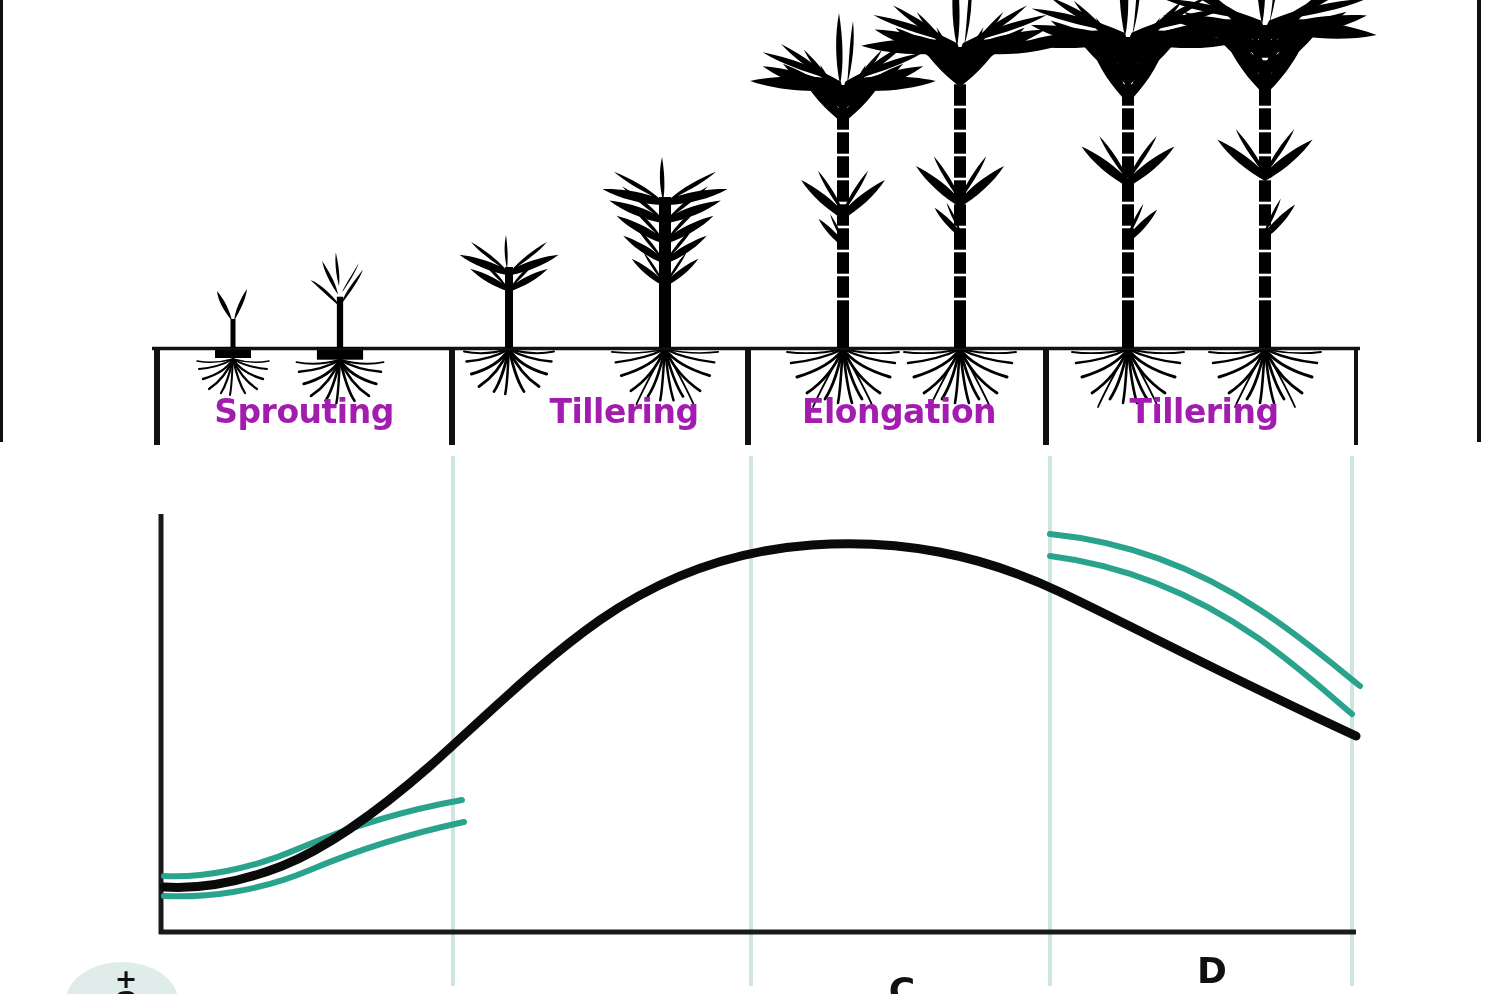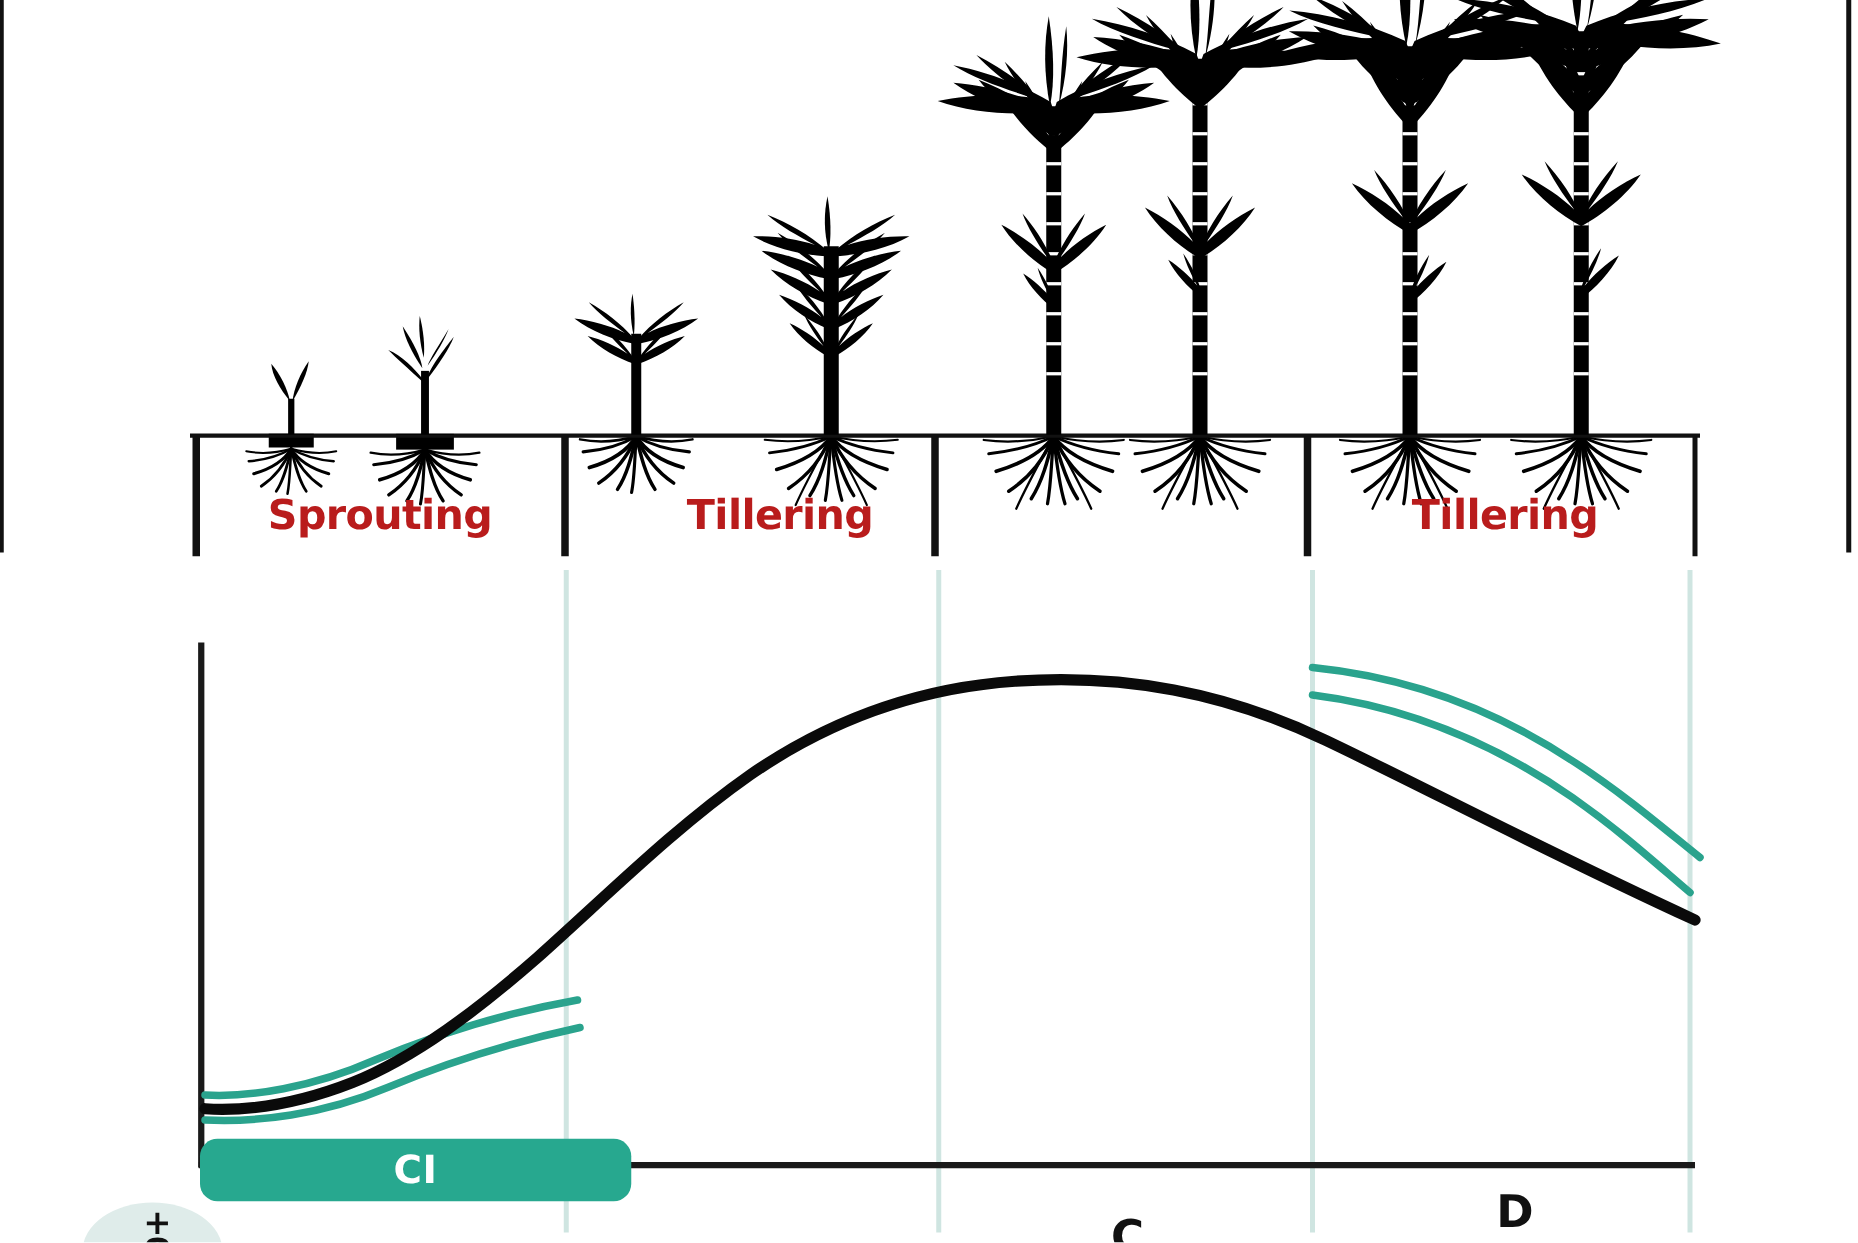--- a/index.html
+++ b/index.html
@@ -10,21 +10,21 @@
   #edge-left{left:0px;top:0px;width:3px;height:442px;}
   #edge-right{left:1477px;top:0px;width:4px;height:442px;}
 
   #top-panel{position:absolute;left:0;top:0;width:1486px;height:446px;}
   #chart-panel{position:absolute;left:0;top:446px;width:1486px;height:548px;}
 
   .svg-abs{position:absolute;left:0;top:0;}
 
   .stage-label{
     position:absolute;
-    color:#b91c1c;
+    color:#a21caf;
     font-family:"DejaVu Sans","Liberation Sans",sans-serif;
     font-weight:bold;
     font-size:33px;
     letter-spacing:-0.5px;
     text-align:center;
     white-space:nowrap;
     transform:translateX(-50%);
   }
 
   #ci-badge{
@@ -470,20 +470,21 @@
         <line x1="157" y1="349" x2="157" y2="445" stroke-width="6"></line>
         <line x1="452" y1="349" x2="452" y2="445" stroke-width="6"></line>
         <line x1="748" y1="349" x2="748" y2="445" stroke-width="6"></line>
         <line x1="1046" y1="349" x2="1046" y2="445" stroke-width="6"></line>
         <line x1="1356" y1="349" x2="1356" y2="445" stroke-width="4"></line>
       </g>
     </svg>
 
     <div class="stage-label" style="left:304px;top:392px;">Sprouting</div>
     <div class="stage-label" style="left:624px;top:392px;">Tillering</div>
+    <div class="stage-label" style="left:899px;top:392px;">Elongation</div>
     <div class="stage-label" style="left:1204px;top:392px;">Tillering</div>
   </div>
 
   <div id="chart-panel">
     <svg class="svg-abs" width="1486" height="548" viewBox="0 0 1486 548">
 
       <g stroke="#cfe5e1" stroke-width="4">
         <line x1="453" y1="10" x2="453" y2="540"></line>
         <line x1="751" y1="10" x2="751" y2="540"></line>
         <line x1="1050" y1="10" x2="1050" y2="540"></line>
@@ -503,23 +504,20 @@
       <path d="M164,441 C196,443 236,438 282,420 C332,400 382,362 430,320
                C486,270 540,216 600,174 C668,127 740,104 812,99
                C900,93 980,108 1060,146 C1140,184 1230,232 1356,290" fill="none" stroke="#0a0a0a" stroke-width="9" stroke-linecap="round"></path>
 
       <g fill="none" stroke="#2aa38d" stroke-width="6" stroke-linecap="round">
         <path d="M1050,88 C1130,96 1200,124 1260,164 C1300,190 1330,216 1360,240"></path>
         <path d="M1050,110 C1130,120 1200,152 1258,192 C1298,220 1326,246 1352,268"></path>
       </g>
     </svg>
 
-    <div id="ci-badge">
-      <span>CI</span>
-    </div>
 
     <div id="y-top-blob"></div>
     <div id="y-top-value">
       <span class="plus">+</span>
       <span class="num">8</span>
     </div>
 
     <div class="curve-label" style="left:902px;top:544px;">C</div>
     <div class="curve-label" style="left:1212px;top:524px;">D</div>
 

